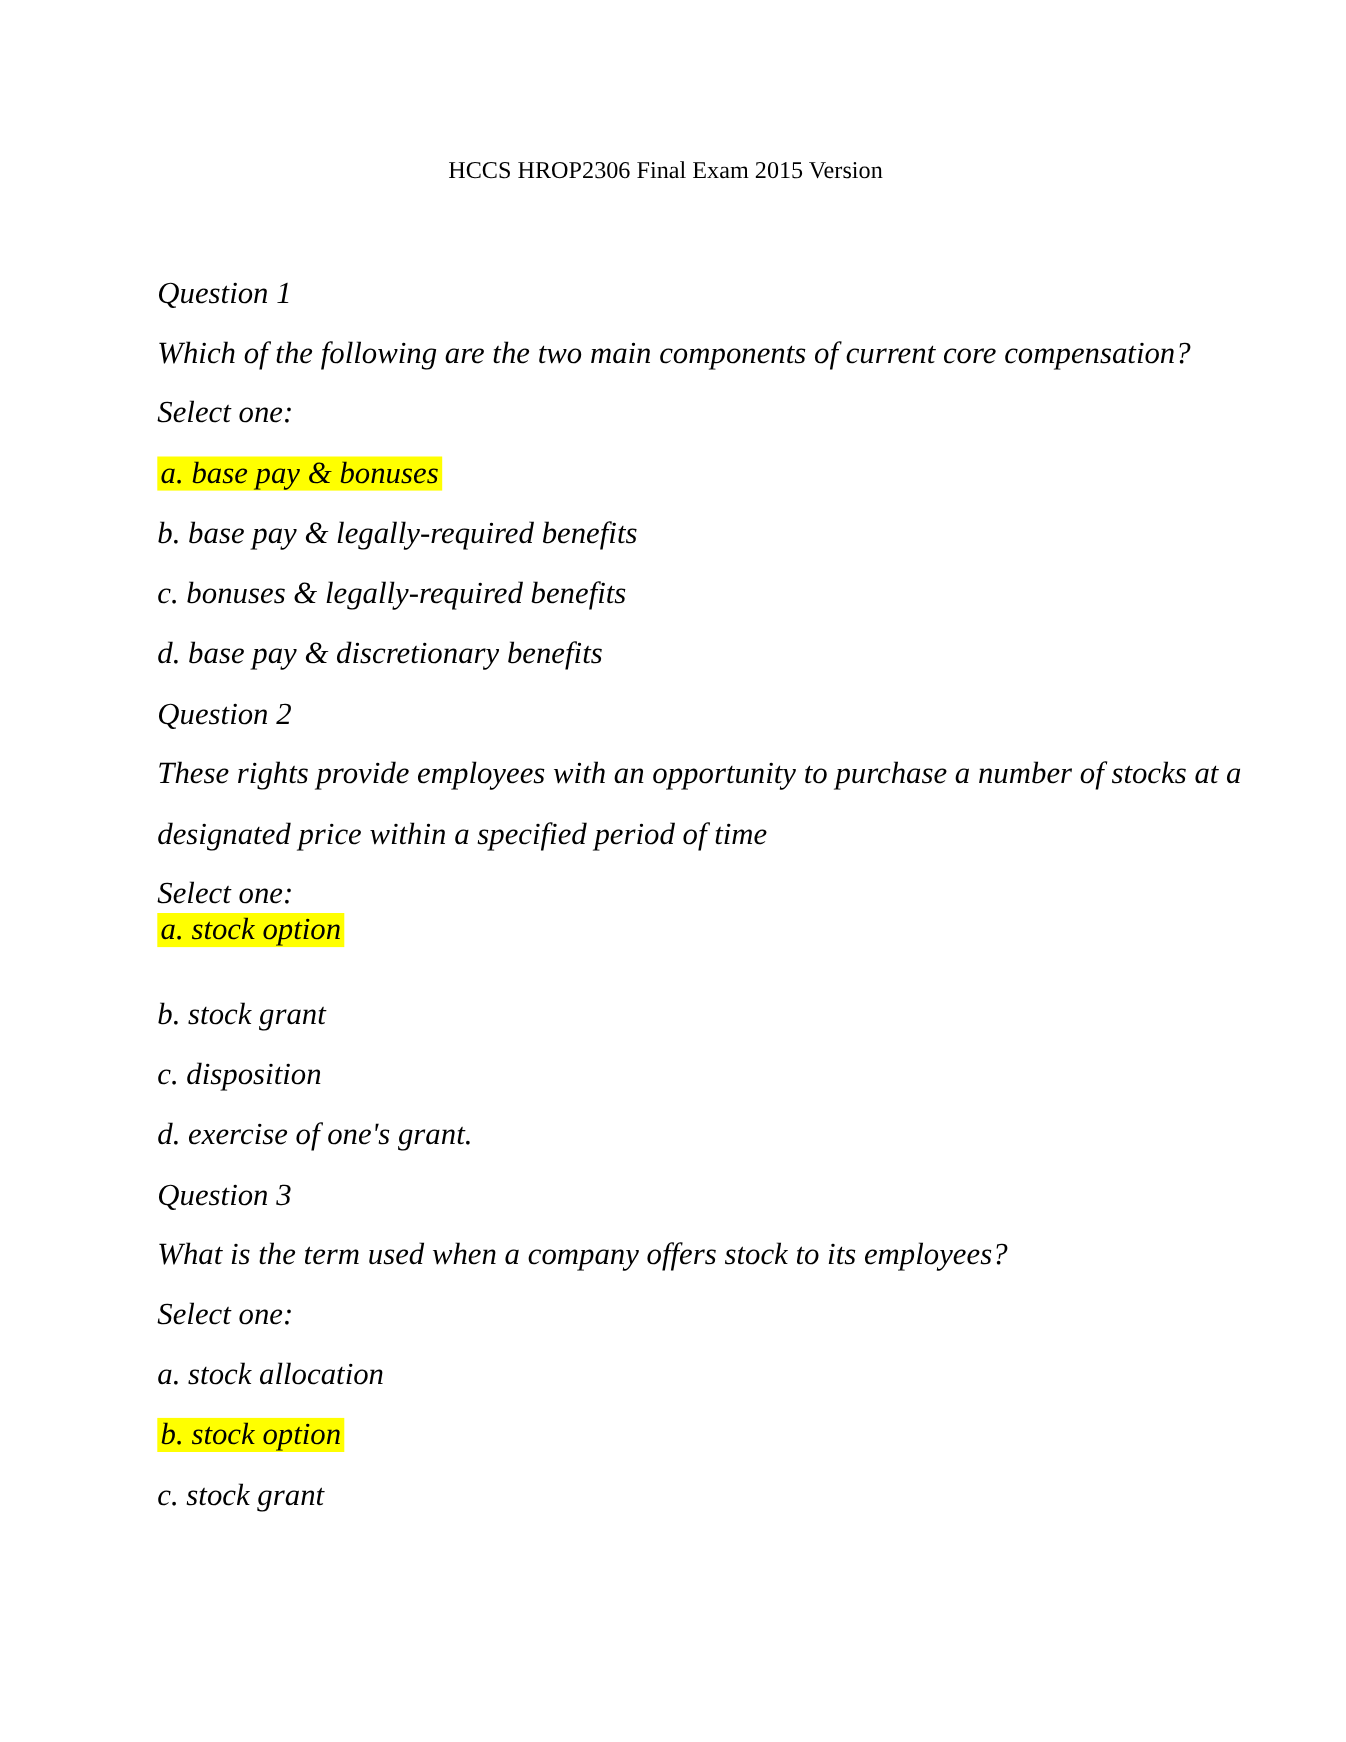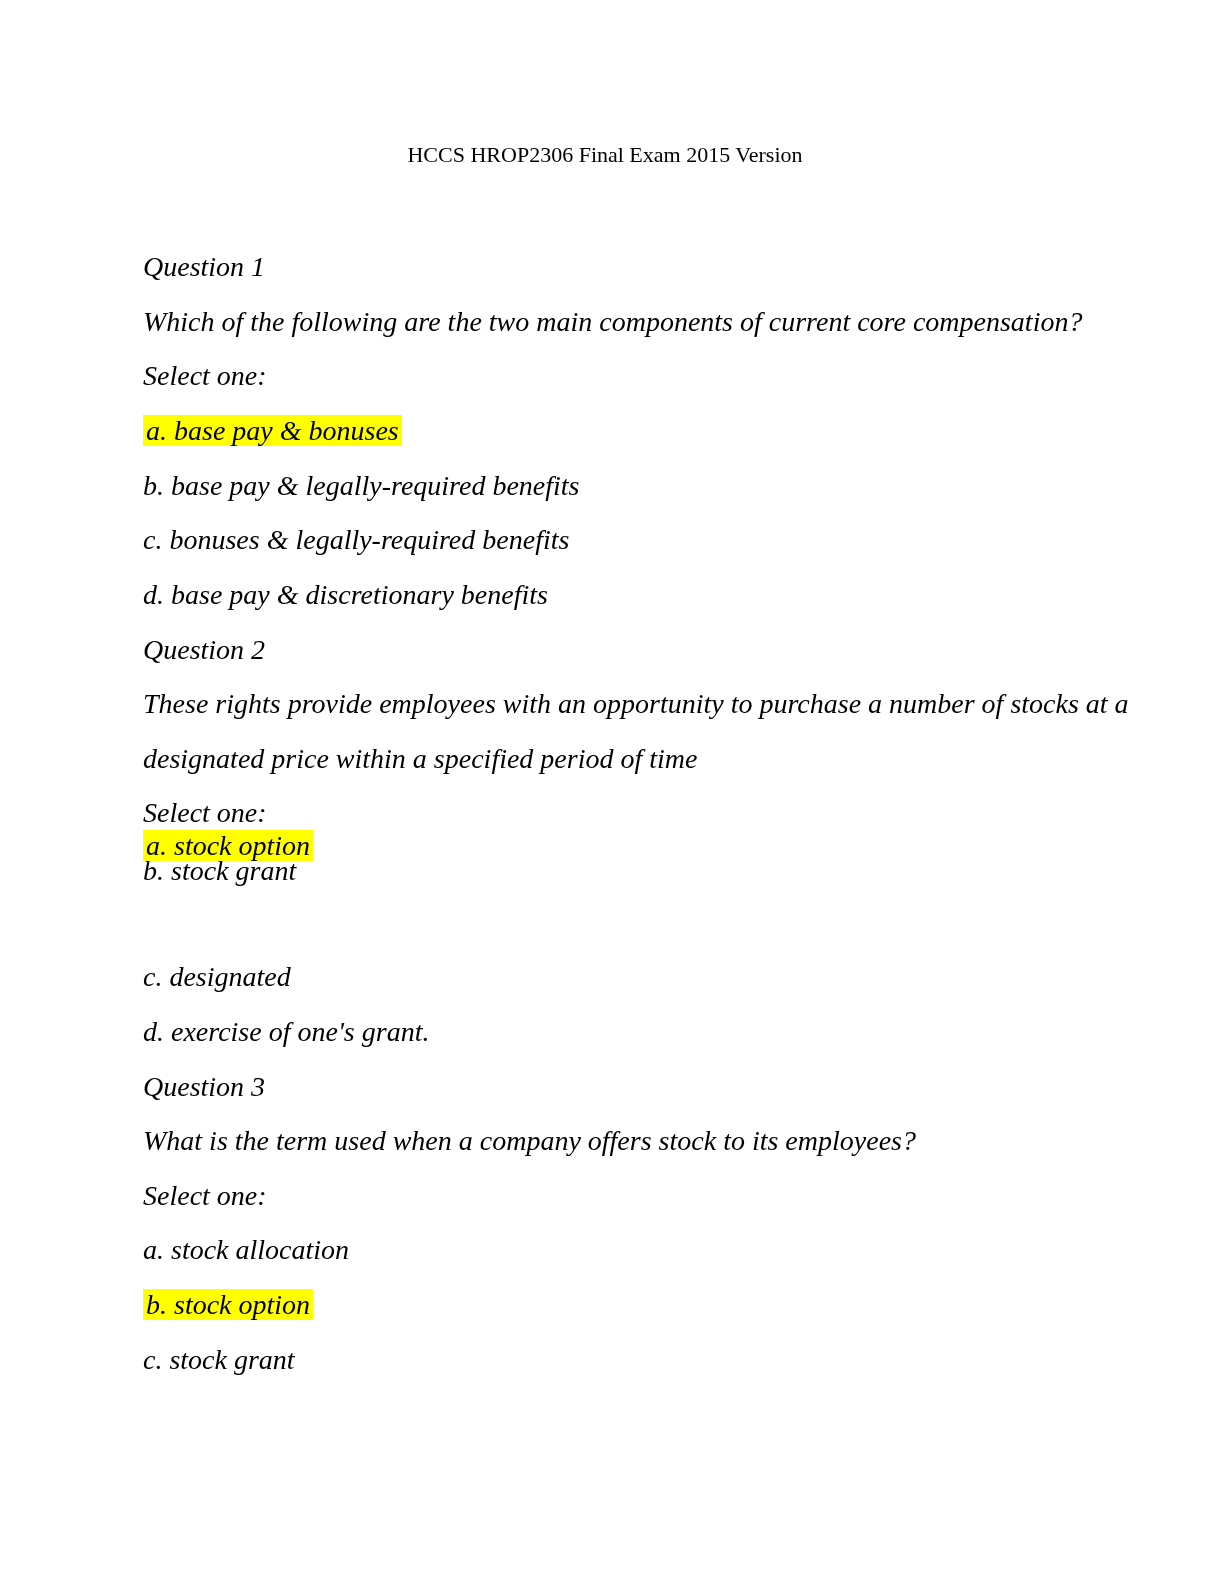--- a/index.html
+++ b/index.html
@@ -28,22 +28,22 @@
   <div class="line" style="top:417px"><span class="hl">a. base pay &amp; bonuses</span></div>
   <div class="line" style="top:526px">c. bonuses &amp; legally-required benefits</div>
   <div class="line" style="top:472px">b. base pay &amp; legally-required benefits</div>
   <div class="line" style="top:581px">d. base pay &amp; discretionary benefits</div>
 
   <div class="line" style="top:636px">Question 2</div>
   <div class="line" style="top:690px">These rights provide employees with an opportunity to purchase a number of stocks at a</div>
   <div class="line" style="top:745px">designated price within a specified period of time</div>
   <div class="line" style="top:799px">Select one:</div>
   <div class="line" style="top:832px"><span class="hl">a. stock option</span></div>
-  <div class="line" style="top:857px">b. stock grant</div>
-  <div class="line" style="top:963px">c. designated</div>
+  <div class="line" style="top:909px">b. stock grant</div>
+  <div class="line" style="top:963px">c. disposition</div>
   <div class="line" style="top:1018px">d. exercise of one's grant.</div>
 
   <div class="line" style="top:1073px">Question 3</div>
   <div class="line" style="top:1127px">What is the term used when a company offers stock to its employees?</div>
   <div class="line" style="top:1182px">Select one:</div>
   <div class="line" style="top:1236px">a. stock allocation</div>
   <div class="line" style="top:1291px"><span class="hl">b. stock option</span></div>
   <div class="line" style="top:1346px">c. stock grant</div>
 </div>
 

